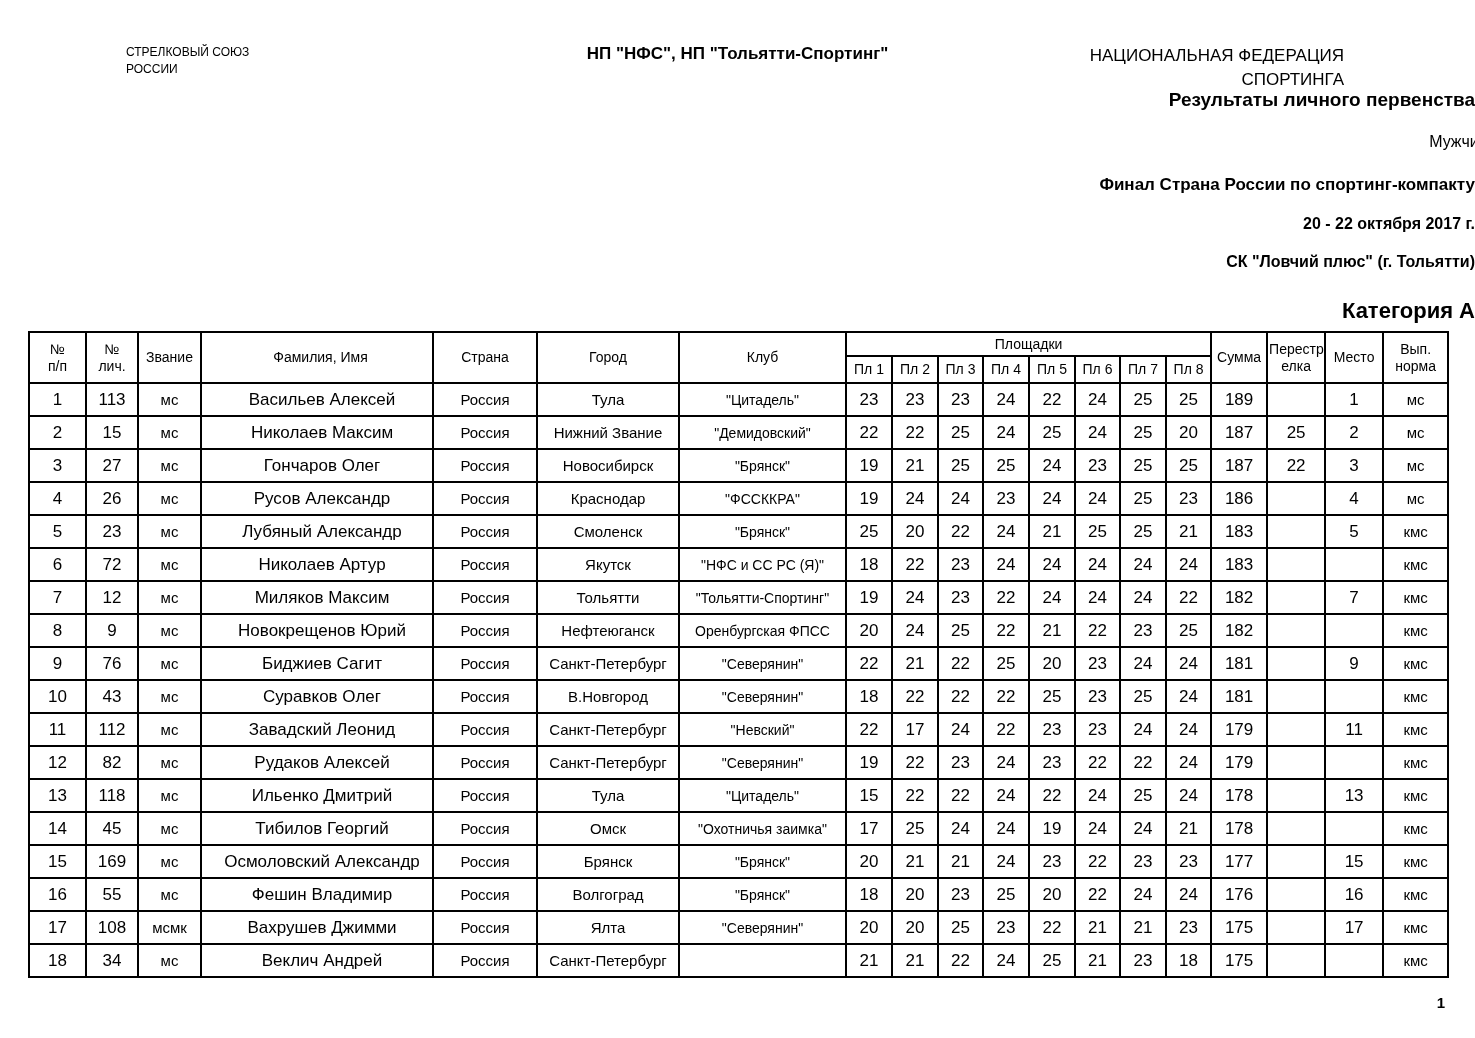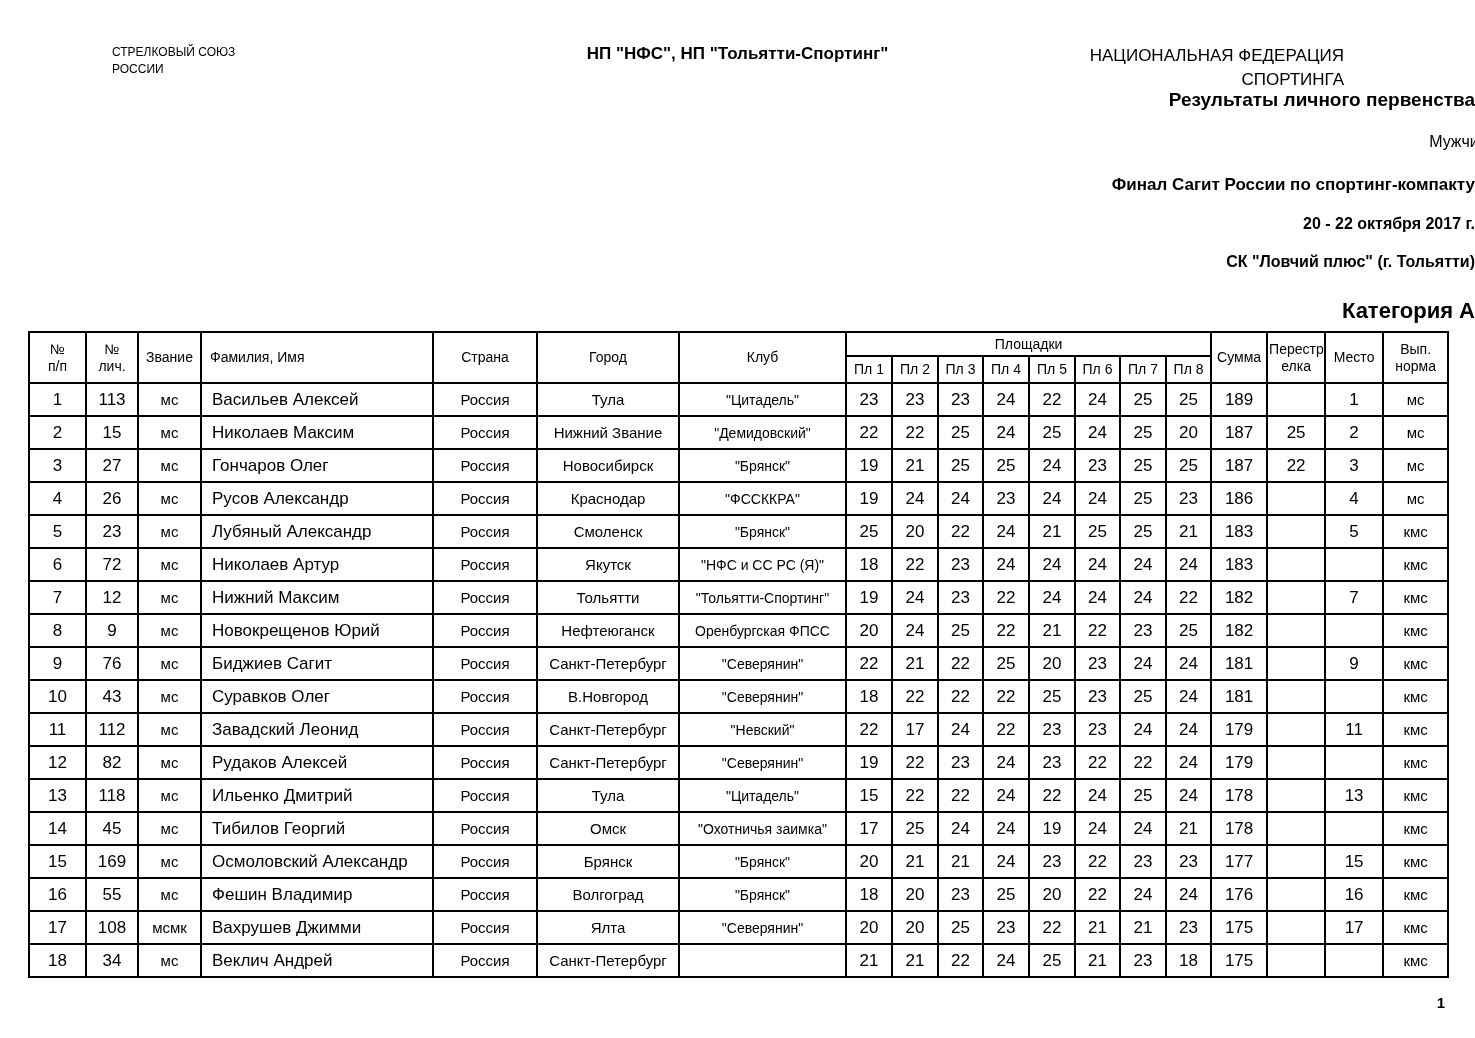--- a/index.html
+++ b/index.html
@@ -2,59 +2,59 @@
 <html><head>
 <meta charset="utf-8">
 <style>
   html,body{margin:0;padding:0;}
   body{
     width:1475px;height:1038px;position:relative;
     background:#ffffff;color:#000;
     font-family:"Liberation Sans", sans-serif;
     overflow:hidden;
   }
-  .top-left{position:absolute;left:112px;top:44px;font-size:12px;line-height:1.4;white-space:pre-line;}
+  .top-left{position:absolute;left:126px;top:44px;font-size:12px;line-height:1.4;white-space:pre-line;}
   .top-center{position:absolute;left:0;top:44px;width:100%;text-align:center;font-size:17px;font-weight:bold;}
   .top-right{position:absolute;right:131px;top:44px;font-size:17px;line-height:1.4;white-space:pre-line;text-align:right;}
 
   .heading{position:absolute;left:0;width:100%;text-align:right;}
   .h-title{top:89px;font-size:19px;font-weight:bold;}
   .h-gender{top:133px;font-size:16px;font-weight:normal;padding-left:24px;}
   .h-event{top:175px;font-size:17px;font-weight:bold;}
   .h-dates{top:215px;font-size:16px;font-weight:bold;}
   .h-venue{top:253px;font-size:16px;font-weight:bold;}
   .h-category{top:298px;font-size:22px;font-weight:bold;}
 
   .table-wrap{position:absolute;left:28px;top:331px;}
   table{border-collapse:collapse;table-layout:fixed;width:1419px;}
   th,td{border:2px solid #000;padding:0;text-align:center;vertical-align:middle;overflow:hidden;}
   thead th{font-weight:normal;font-size:14px;line-height:1.2;white-space:pre-line;padding:2px 1px;}
-  thead th.h-name{text-align:left;padding-left:8px;margin-top:12px;}
+  thead th.h-name{text-align:center;padding-left:8px;margin-top:12px;}
   tr.hr1{height:24px;}
   tr.hr2{height:27px;}
   tbody tr{height:33px;}
   td.c-num,td.c-id,td.c-score,td.c-sum,td.c-shootoff,td.c-place{font-size:17px;}
   td.c-rank,td.c-norm,td.c-country,td.c-city{font-size:15px;}
   td.c-club{font-size:14px;}
-  td.c-name{font-size:17px;text-align:left;padding-left:10px;border-radius:16px;}
+  td.c-name{font-size:17px;text-align:center;padding-left:10px;border-radius:16px;}
 
   .pagenum{position:absolute;right:30px;top:994px;font-size:15px;font-weight:bold;}
 </style>
 </head>
 <body>
 
 <div class="top-left">СТРЕЛКОВЫЙ СОЮЗ
 РОССИИ</div>
 <div class="top-center">НП "НФС", НП "Тольятти-Спортинг"</div>
 <div class="top-right">НАЦИОНАЛЬНАЯ ФЕДЕРАЦИЯ
 СПОРТИНГА</div>
 
 <div class="heading h-title">Результаты личного первенства</div>
 <div class="heading h-gender">Мужчины</div>
-<div class="heading h-event">Финал Сагит России по спортинг-компакту</div>
+<div class="heading h-event">Финал Страна России по спортинг-компакту</div>
 <div class="heading h-dates">20 - 22 октября 2017 г.</div>
 <div class="heading h-venue">СК "Ловчий плюс" (г. Тольятти)</div>
 <div class="heading h-category">Категория А</div>
 
 <div class="table-wrap">
   <table>
     <colgroup>
       <col style="width:57px">
         <col style="width:52px">
         <col style="width:63px">
@@ -229,21 +229,21 @@
           <td class="c-score">24</td>
           <td class="c-sum">183</td>
           <td class="c-shootoff"></td>
           <td class="c-place"></td>
           <td class="c-norm">кмс</td>
         </tr>
         <tr>
           <td class="c-num">7</td>
           <td class="c-id">12</td>
           <td class="c-rank">мс</td>
-          <td class="c-name">Нижний Максим</td>
+          <td class="c-name">Миляков Максим</td>
           <td class="c-country">Россия</td>
           <td class="c-city">Тольятти</td>
           <td class="c-club">"Тольятти-Спортинг"</td>
           <td class="c-score">19</td>
           <td class="c-score">24</td>
           <td class="c-score">23</td>
           <td class="c-score">22</td>
           <td class="c-score">24</td>
           <td class="c-score">24</td>
           <td class="c-score">24</td>

